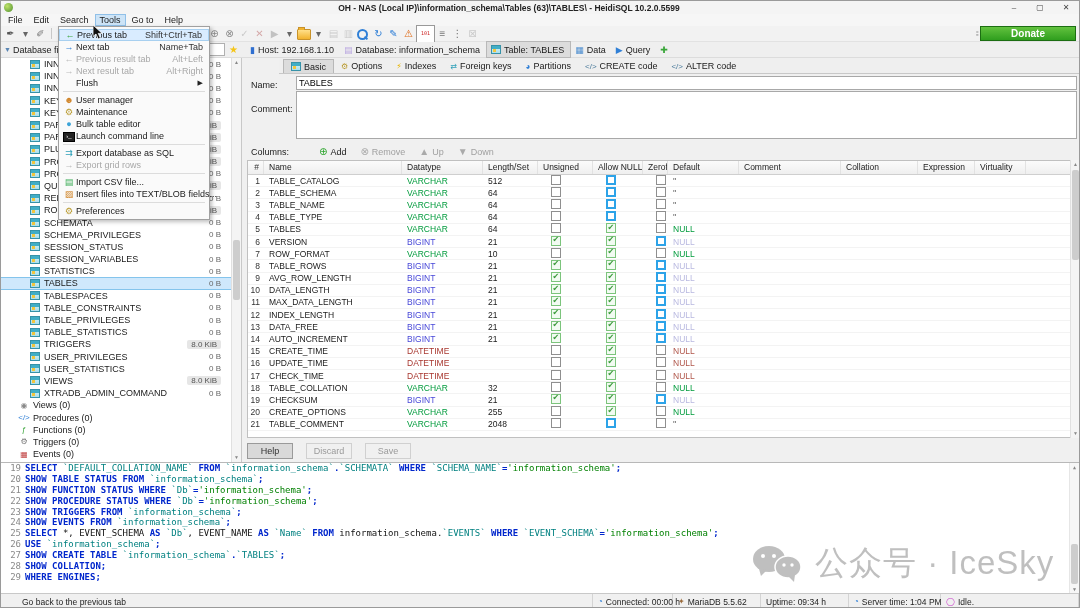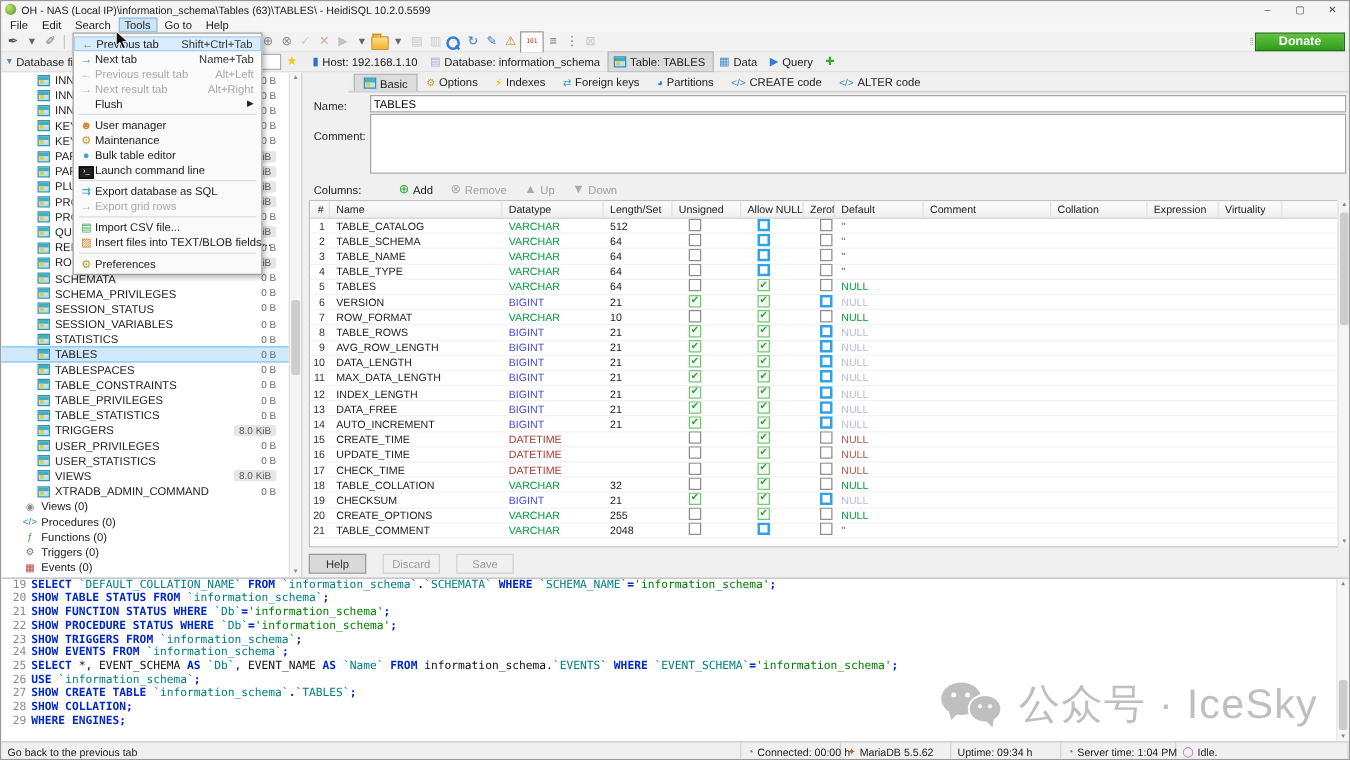--- a/index.html
+++ b/index.html
@@ -3,39 +3,39 @@
 <meta charset="utf-8">
 <style>
   html,body{margin:0;padding:0;background:#cfcfcf;}
   #app{position:relative;width:1080px;height:608px;background:#f0f0f0;overflow:hidden;
        font-family:"Liberation Sans","DejaVu Sans",sans-serif;font-size:9px;color:#1a1a1a;
        border:1px solid #9a9a9a;box-sizing:border-box;}
   
   #titlebar{position:absolute;left:0;top:0;width:100%;height:13px;background:#f4f4f4;display:flex;align-items:center;}
   #appicon{width:9px;height:9px;border-radius:50%;margin:0 4px 0 3px;
            background:radial-gradient(circle at 35% 35%,#bfe36a,#4f8f2f);}
-  #wtitle{font-weight:normal;font-size:8.5px;color:#222;flex:1;white-space:nowrap;overflow:hidden;}
+  #wtitle{font-weight:bold;font-size:8.5px;color:#222;flex:1;white-space:nowrap;overflow:hidden;text-align:center;}
   .wbtn{width:26px;text-align:center;font-size:8px;color:#444;cursor:default;}
   
   #menubar{position:absolute;left:0;top:13px;width:100%;height:12px;background:#f6f6f6;display:flex;align-items:center;padding-left:2px;box-sizing:border-box;}
   .menu-item{padding:1px 5px;margin-right:1px;}
   .menu-item.active{background:#cde4f7;border:1px solid #90c0e8;padding:0 4px;}
   
   #toolbar{position:absolute;left:0;top:25px;width:100%;height:16px;background:#f2f2f2;border-bottom:1px solid #e2e2e2;display:flex;align-items:center;box-sizing:border-box;}
   .tico{display:inline-flex;align-items:center;justify-content:center;width:15px;height:14px;font-size:10px;line-height:14px;}
   .tico.dim{opacity:.45;}
   .tsep{width:1px;height:11px;background:#c8c8c8;margin:0 3px;}
   .ico-folder{width:12px;height:9px;background:linear-gradient(#ffe08a,#f2b32e);border:1px solid #c8922a;border-radius:1px;position:relative;margin-top:2px;}
   .ico-folder::before{content:"";position:absolute;left:0;top:-3px;width:5px;height:2px;background:#f2b32e;border:1px solid #c8922a;border-bottom:none;}
   .ico-mag{width:7px;height:7px;border:2px solid #2f7fd6;border-radius:50%;position:relative;margin:1px 3px 0 1px;}
   .ico-mag::after{content:"";position:absolute;left:5px;top:6px;width:4px;height:2px;background:#2f7fd6;transform:rotate(45deg);}
   .ico-bin{font-size:5px;line-height:5px;color:#c22;border:1px solid #999;background:#fff;padding:1px;font-family:"DejaVu Sans Mono",monospace;}
   #donate{margin-left:auto;margin-right:3px;display:flex;align-items:center;}
   #donate-grip{color:#9a9a9a;font-size:8px;letter-spacing:-1px;margin-right:2px;}
-  #donate-btn{background:linear-gradient(#62c23e,#2f9e1e);border:1px solid #1c6e12;color:#fff;font-weight:bold;font-size:10px;padding:1px 18px;}
+  #donate-btn{background:linear-gradient(#62c23e,#2f9e1e);border:1px solid #1c6e12;color:#fff;font-weight:bold;font-size:10px;padding:1px 30px;}
   
   #tabrow{position:absolute;left:0;top:41px;width:100%;height:16px;background:#efefef;border-bottom:1px solid #dcdcdc;display:flex;align-items:center;box-sizing:border-box;}
   #funnel{color:#5a86b4;font-size:7px;margin:0 2px 0 3px;}
   #dbfilter-label{color:#222;margin-right:4px;}
   #dbfilter-input{width:148px;height:11px;background:#fff;border:1px solid #b0b0b0;margin-right:4px;}
   #fav-star{color:#f5c518;font-size:10px;margin-right:8px;}
   .stab{display:flex;align-items:center;padding:1px 6px 1px 4px;height:13px;white-space:nowrap;}
   .stab.active{background:#dcdcdc;border:1px solid #b8b8b8;}
   .stab .sic{margin-right:3px;font-size:9px;}
   .tbl-ico{display:inline-block;width:10px;height:9px;background:linear-gradient(#d8f2f8,#aadfec);border:1px solid #3792a8;position:relative;box-sizing:border-box;}
@@ -93,21 +93,21 @@
   
   #sqllog{position:absolute;left:0;top:461px;width:100%;height:131px;background:#fff;border-top:1px solid #b8b8b8;box-sizing:border-box;overflow:hidden;font-family:"DejaVu Sans Mono","Liberation Mono",monospace;font-size:9px;}
   .sqlline{height:10.9px;line-height:10.9px;white-space:nowrap;}
   .ln{display:inline-block;width:20px;text-align:right;color:#8a8a8a;margin-right:4px;}
   .tok-kw{color:#0026cc;font-weight:bold;}
   .tok-id{color:#008080;}
   .tok-str{color:#008000;}
   .tok-pl{color:#111;}
   #sql-scroll{position:absolute;right:0;top:0;width:9px;height:131px;background:#f6f6f6;border-left:1px solid #e6e6e6;}
   
-  #statusbar{position:absolute;left:0;top:592px;width:100%;height:16px;background:#f0f0f0;border-top:1px solid #c8c8c8;display:flex;align-items:flex-end;font-size:8.5px;color:#222;box-sizing:border-box;}
+  #statusbar{position:absolute;left:0;top:592px;width:100%;height:16px;background:#f0f0f0;border-top:1px solid #c8c8c8;display:flex;align-items:flex-end;font-size:8.5px;color:#222;box-sizing:border-box;padding-left:16px;}
   .seg{border-right:1px solid #d4d4d4;height:100%;display:flex;align-items:center;padding:0 5px;box-sizing:border-box;white-space:nowrap;}
   #seg-hint{flex:1;}
   .seg .sic{margin-right:3px;font-size:8px;}
   
   #toolsmenu{position:absolute;left:57px;top:25px;width:150px;background:#fafafa;border:1px solid #a0a0a0;box-shadow:2px 2px 4px rgba(0,0,0,.25);padding:2px 0;z-index:50;}
   .mi{display:flex;align-items:center;height:12px;padding:0 6px 0 3px;position:relative;}
   .mi .mic{width:14px;text-align:center;font-size:9px;flex:none;}
   .mi .mlabel{flex:1;white-space:nowrap;}
   .mi .mshort{color:#333;margin-left:10px;}
   .mi.dis .mlabel,.mi.dis .mshort{color:#a8a8a8;}

